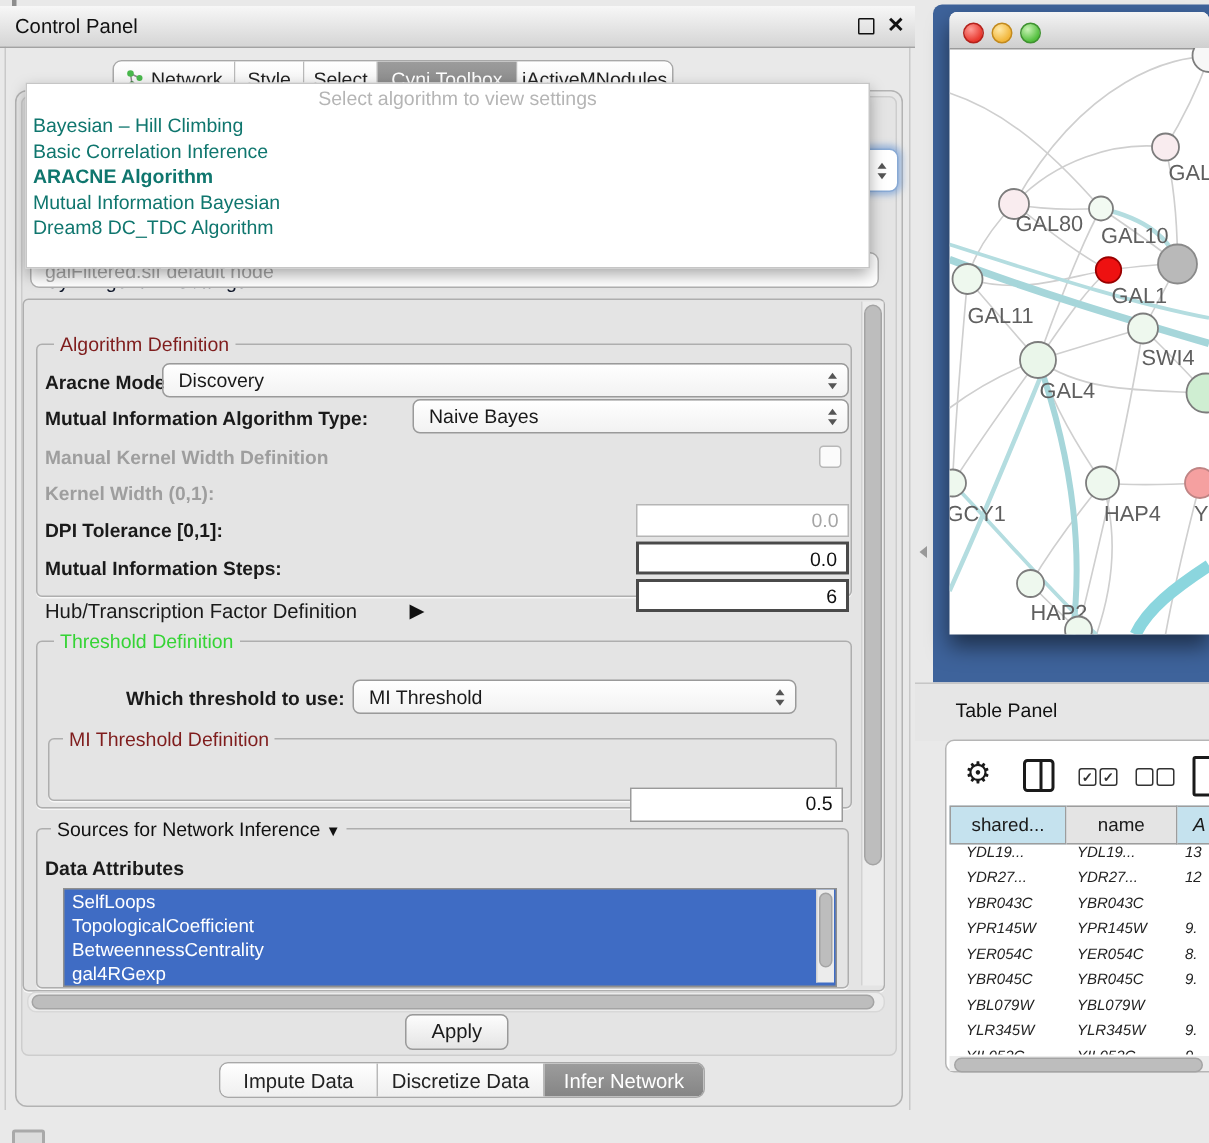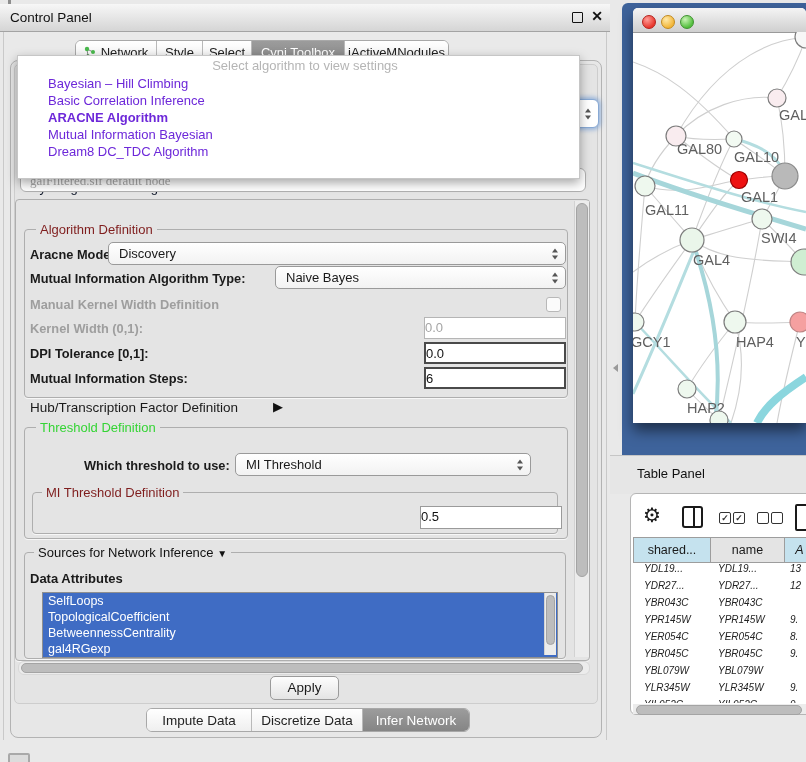--- a/index.html
+++ b/index.html
@@ -21,40 +21,40 @@
     background:linear-gradient(#ffffff,#efefef);border-right:1px solid #b9b9b9;color:#222;}
   .tab:last-child{border-right:none;}
   .tab.sel{background:linear-gradient(#9c9c9c,#858585);color:#fff;}
   
   .outerpanel{left:10px;top:60px;width:590px;height:676px;border:1px solid #b3b3b3;border-radius:8px;background:#e7e7e7;}
   .innerpanel{left:14px;top:64px;width:582px;height:638px;border:1px solid #cdcdcd;border-radius:5px;background:#e4e4e4;}
   
   .popup{left:17px;top:55px;width:561px;height:122px;background:#fff;border:1px solid #c6c6c6;
     box-shadow:0 4px 10px rgba(0,0,0,.35);z-index:30;font-size:13px;}
   .popup .prompt{height:18px;line-height:18px;text-align:center;color:#b5b5b5;margin-top:1px;padding-left:13px;}
-  .popup .pitem{height:17px;line-height:17px;padding-left:4px;color:#6d28d9;white-space:nowrap;margin-left:26px;}
+  .popup .pitem{height:17px;line-height:17px;padding-left:4px;color:#0f766e;white-space:nowrap;}
   .popup .pitem.bold{font-weight:bold;}
   .combo-frag{left:560px;top:99px;width:37px;height:27px;background:#fff;border:1px solid #88a9d4;
     border-radius:6px;box-shadow:0 0 4px 2px rgba(90,140,210,.55);z-index:20;}
   .gal-combo{left:20px;top:168px;width:566px;height:24px;background:#fff;border:1px solid #b0b0b0;
-    border-radius:6px;z-index:10;font-size:13px;color:#a9a9a9;line-height:24px;padding-left:9px;box-sizing:border-box;font-family:Liberation Serif, serif;}
+    border-radius:6px;z-index:10;font-size:13px;color:#a9a9a9;line-height:24px;padding-left:9px;box-sizing:border-box;}
   
   .group{border:1px solid #aeaeae;border-radius:4px;box-shadow:0 1px 0 rgba(255,255,255,.7);}
   .gtitle{position:absolute;font-size:13px;padding:0 4px;background:#e4e4e4;white-space:nowrap;z-index:5;}
   .blue{color:#7f1d1d;} .green{color:#35d435;}
   .lbl{position:absolute;font-size:12.8px;font-weight:bold;color:#1a1a1a;white-space:nowrap;}
   .lbl.dis{color:#9e9e9e;}
   .combo{position:absolute;background:linear-gradient(#ffffff,#f2f2f2);border:1px solid #9a9a9a;border-radius:5px;
     font-size:13px;line-height:21px;padding-left:10px;box-sizing:border-box;}
   .stepper{position:absolute;right:7px;top:50%;transform:translateY(-50%);}
   .stepper i{display:block;width:0;height:0;border-left:3.5px solid transparent;border-right:3.5px solid transparent;}
   .stepper .up{border-bottom:4.5px solid #555;margin-bottom:3px;}
   .stepper .dn{border-top:4.5px solid #555;}
-  .tfield{position:absolute;background:#fff;font-size:13px;line-height:20px;text-align:left;
-    padding-right:6px;box-sizing:border-box;}
+  .tfield{position:absolute;background:#fff;font-size:13px;line-height:20px;text-align:right;
+    padding-right:6px;box-sizing:border-box;margin-top:19px;}
   .tfield.lite{border:1px solid #b5b5b5;color:#a5a5a5;}
   .tfield.dark{border:2px solid #4a4a4a;color:#111;}
   .checkbox{position:absolute;width:13px;height:13px;border:1px solid #b8b8b8;border-radius:3px;background:#fbfbfb;}
   .caret{font-size:11px;color:#111;}
   
   .attrlist{left:42px;top:592px;width:514px;height:64px;background:#3f6cc4;border:1px solid #8f8f8f;z-index:4;}
   .attrlist .litem{height:16px;line-height:16px;color:#fff;font-size:12.5px;padding-left:5px;white-space:nowrap;}
   .vscroll{background:#ececec;border-left:1px solid #d2d2d2;}
   .thumb{position:absolute;background:#bdbdbd;border:1px solid #a4a4a4;border-radius:6px;}
   .hscroll-track{left:18px;top:661px;width:570px;height:12px;background:#ececec;border:1px solid #d8d8d8;border-radius:6px;z-index:4;}

